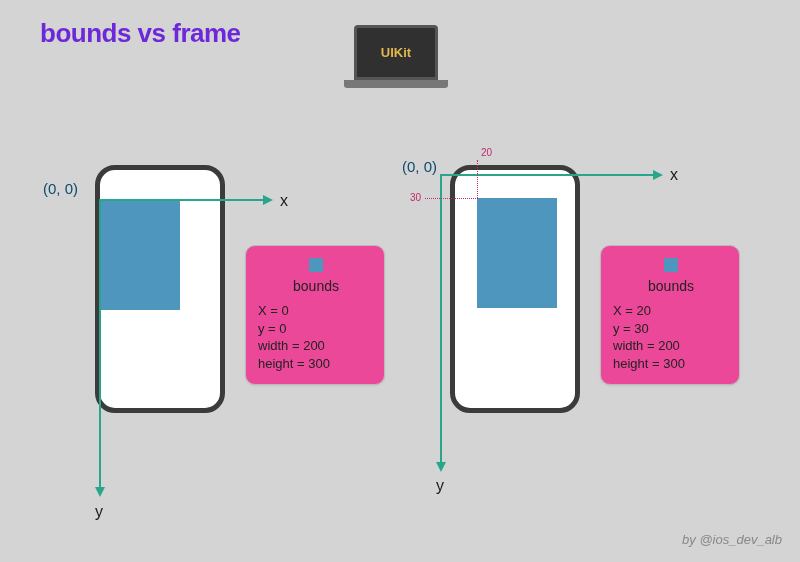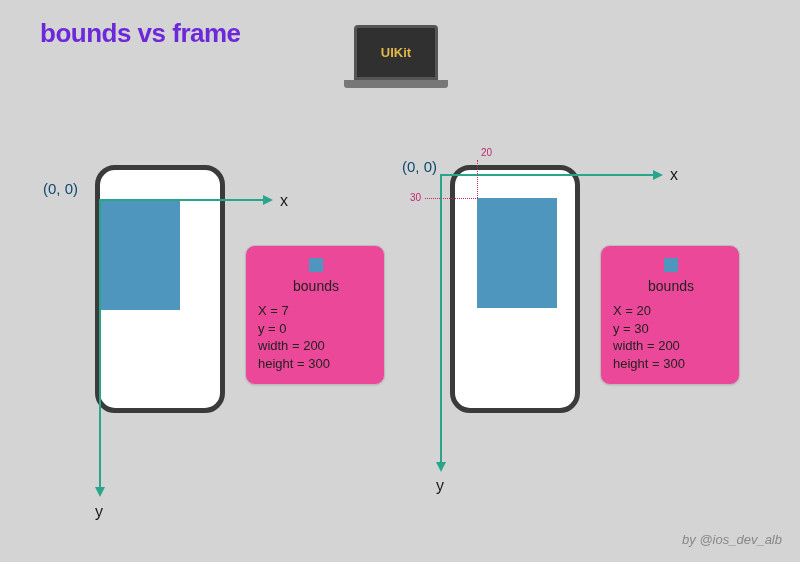--- a/index.html
+++ b/index.html
@@ -175,21 +175,21 @@
   <div class="arrow-head arrow-right" style="left:168px; top:30px;"></div>
   <div class="axis-label" style="left:185px; top:27px;">x</div>
 
   <div class="axis-line" style="left:4px; top:34px; width:2px; height:290px;"></div>
   <div class="arrow-head arrow-down" style="left:0px; top:322px;"></div>
   <div class="axis-label" style="left:0px; top:338px;">y</div>
 
   <div class="card card-left">
     <div class="card-swatch"></div>
     <div class="card-title">bounds</div>
-    <div class="card-line">X = 7</div>
+    <div class="card-line">X = 0</div>
     <div class="card-line">y = 0</div>
     <div class="card-line">width = 200</div>
     <div class="card-line">height = 300</div>
   </div>
 </div>
 
 <div class="phone-area phone-right">
 
   <div class="coord-label" style="left:-48px; top:-7px;">(0, 0)</div>
 

